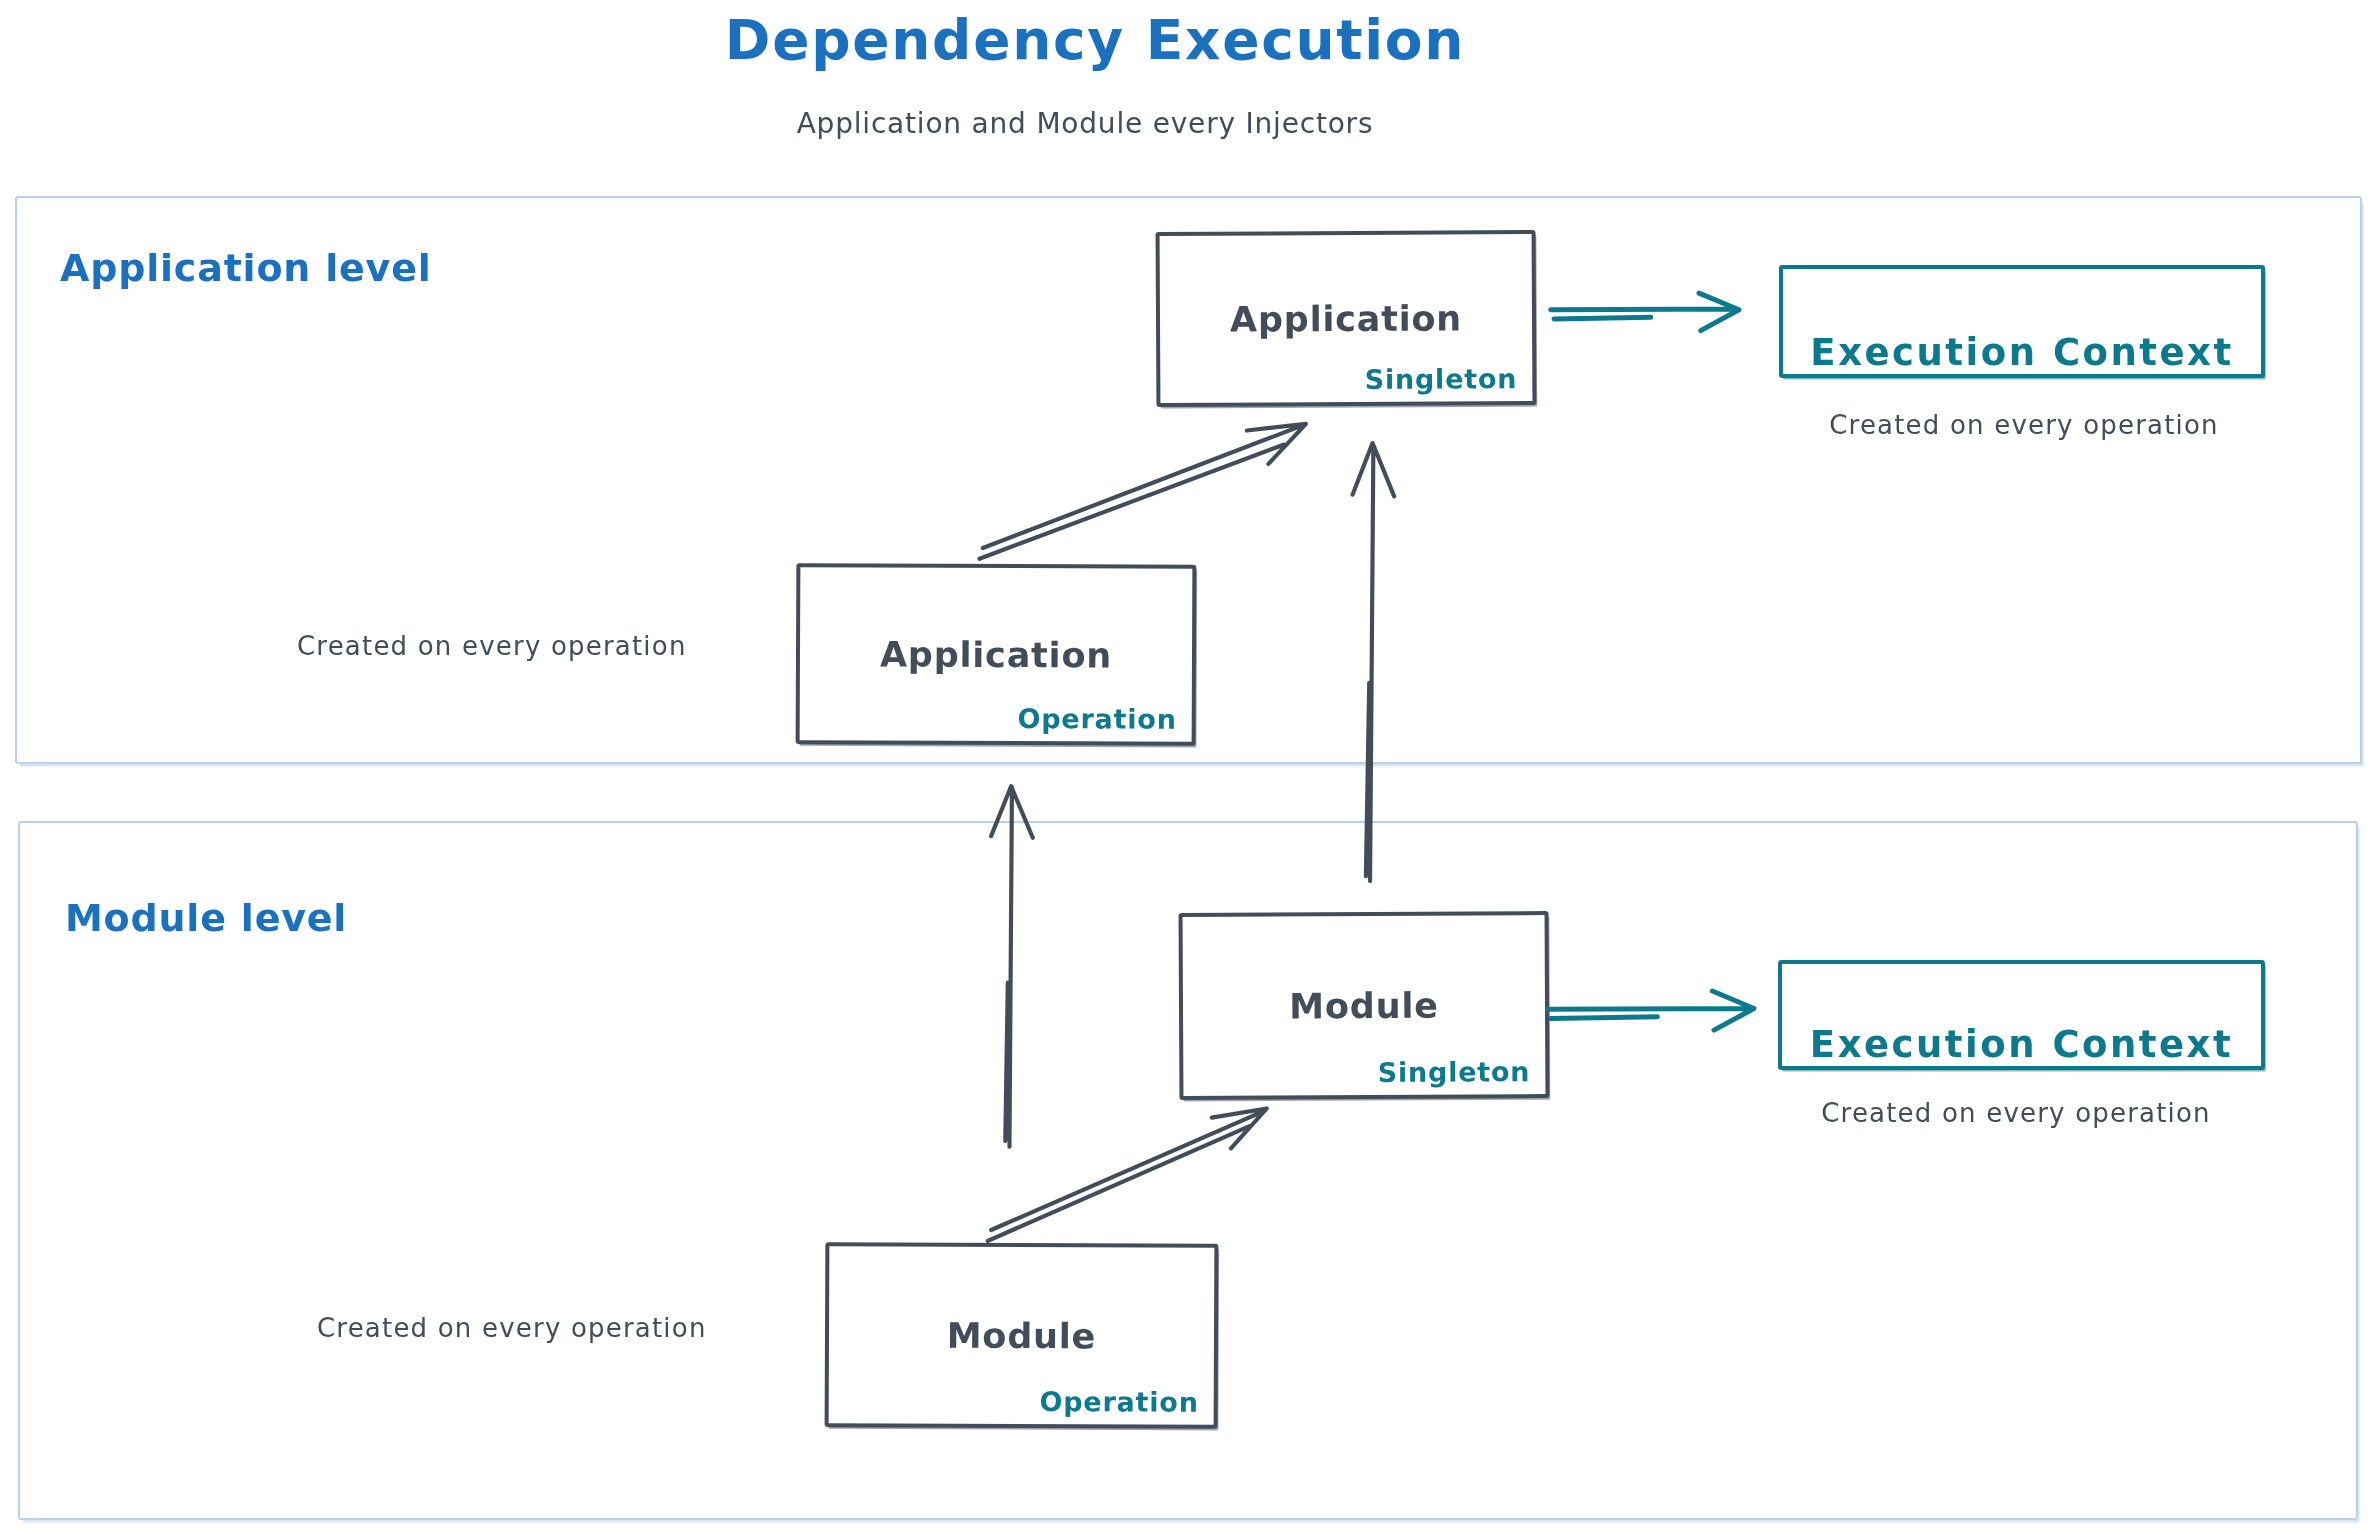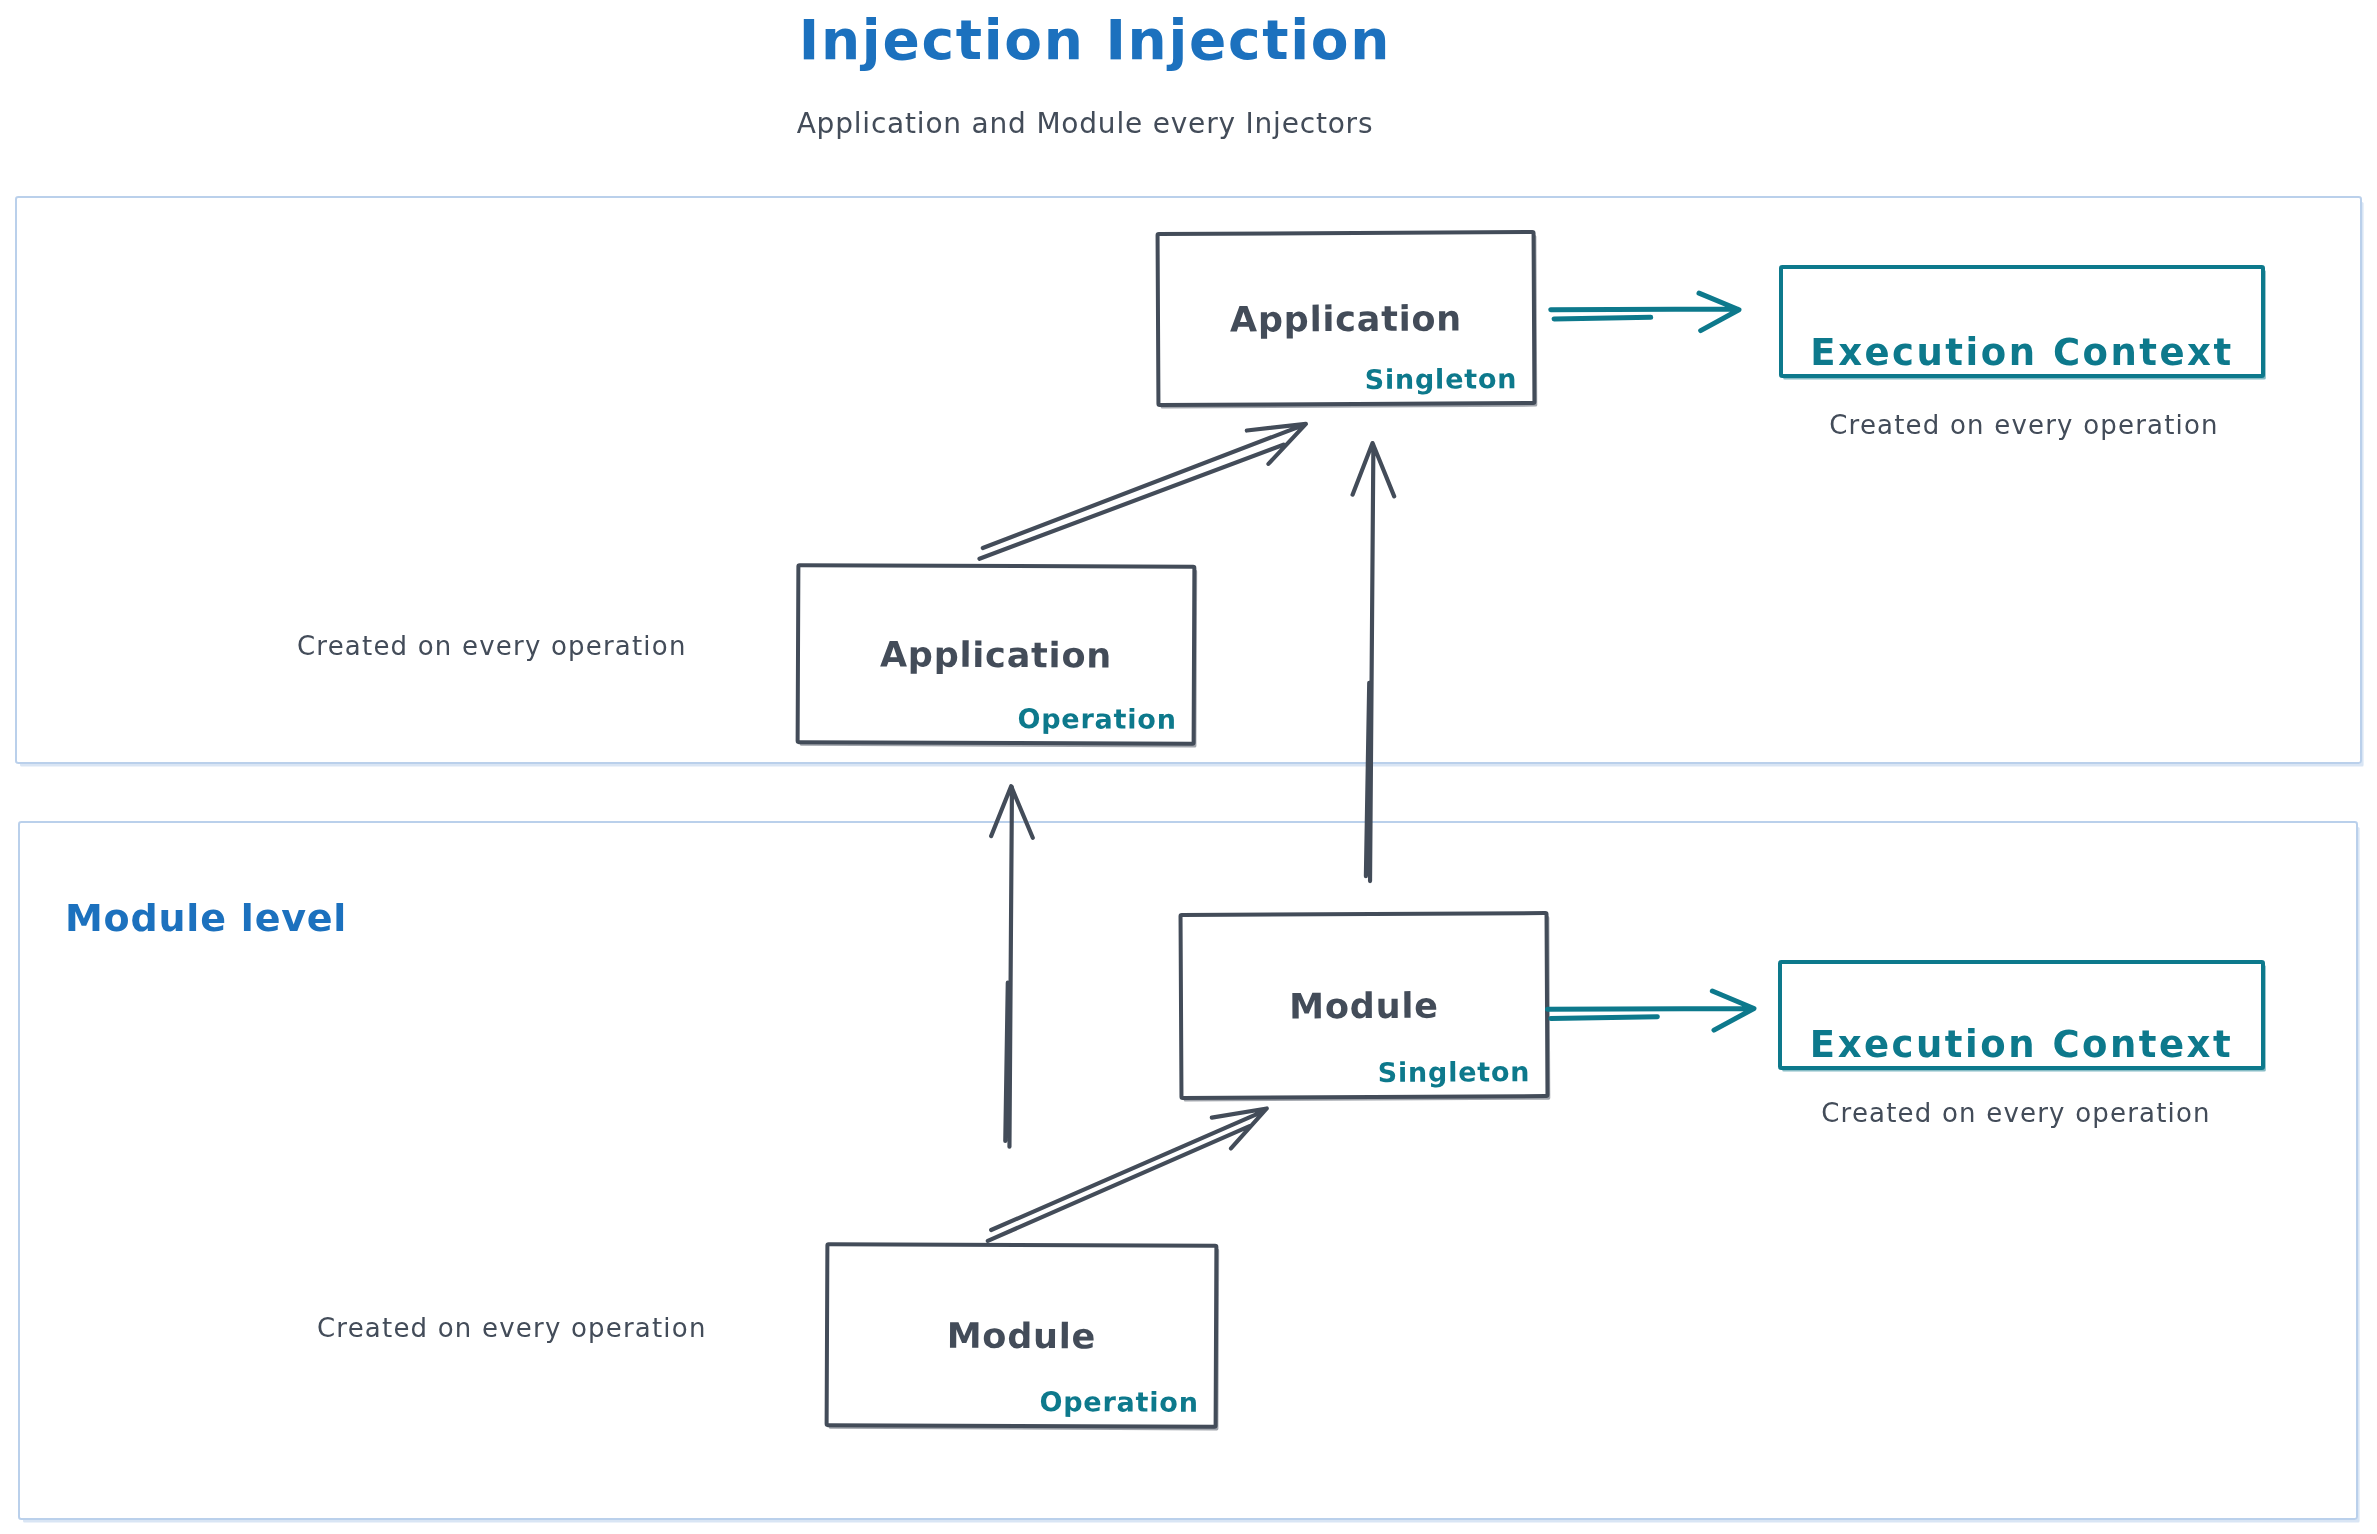--- a/index.html
+++ b/index.html
@@ -49,24 +49,25 @@
   .r-pos{transform:rotate(.25deg);}
   .arrows{position:absolute;left:0;top:0;width:2377px;height:1534px;pointer-events:none;}
   .arrow-dark{stroke:var(--ink);stroke-width:5;fill:none;stroke-linecap:round;stroke-linejoin:round;}
   .arrow-teal{stroke:var(--teal);stroke-width:6;fill:none;stroke-linecap:round;stroke-linejoin:round;}
 </style>
 </head>
 <body>
 
 <div class="stage">
 
-  <div class="page-title">Injection Injection</div>
+  <div class="page-title">Dependency Execution</div>
   <div class="page-subtitle">Application and Module every Injectors</div>
 
   <div class="section" style="left:15px;top:196px;width:2343px;height:564px;"></div>
+  <div class="section-label" style="left:60px;top:246px;">Application level</div>
 
   <div class="node r-neg" style="left:1156px;top:231px;width:372px;height:167px;">
     <span class="node-title">Application</span>
     <span class="badge">Singleton</span>
   </div>
 
   <div class="node ec" style="left:1779px;top:265px;width:478px;height:105px;">
     <span class="ec-label">Execution Context</span>
   </div>
   <div class="caption center" style="left:1791px;top:410px;width:466px;">Created on every operation</div>

